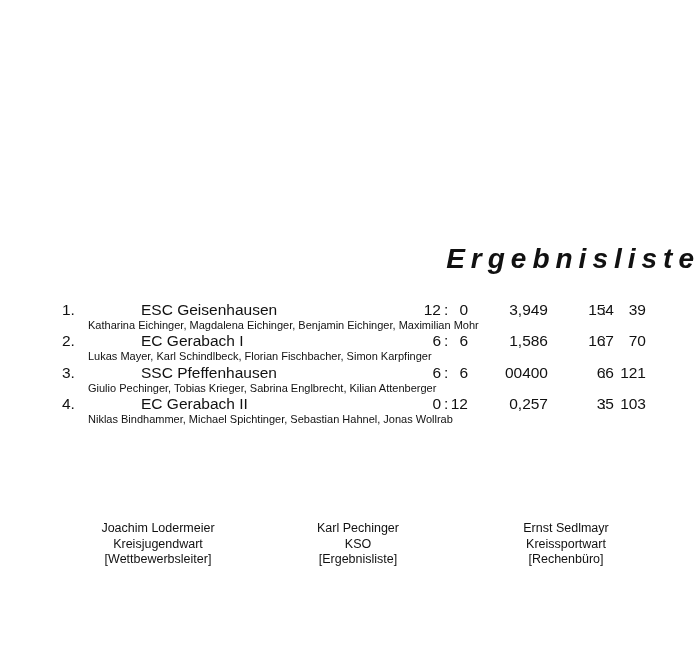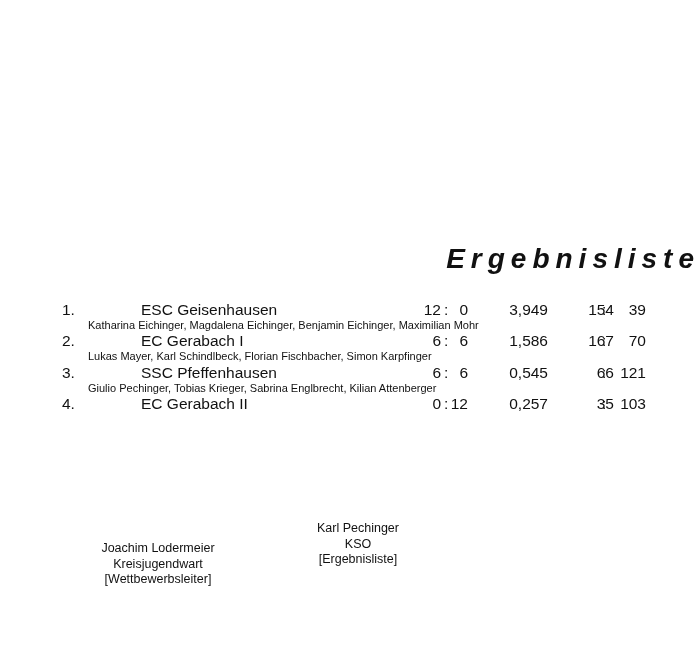--- a/index.html
+++ b/index.html
@@ -80,21 +80,21 @@
   
   .signatures { position: absolute; top: 521px; left: 0; width: 700px; height: 50px; }
   .sig {
     position: absolute;
     top: 0;
     width: 170px;
     text-align: center;
     font-size: 12.5px;
     line-height: 15.6px;
   }
-  .sig-1 { left: 73px; margin-top: 20px; }
+  .sig-1 { left: 73px; }
   .sig-2 { left: 273px; }
   .sig-3 { left: 481px; }
 </style>
 </head>
 <body>
 
 <div class="page">
 
 
   <h1 class="heading">Ergebnisliste</h1>
@@ -131,50 +131,56 @@
       <div class="player-line">Lukas Mayer, Karl Schindlbeck, Florian Fischbacher, Simon Karpfinger</div>
     </div>
 
     <div class="row">
       <div class="team-line">
         <span class="rank">3.</span>
         <span class="team">SSC Pfeffenhausen</span>
         <span class="pfor">6</span>
         <span class="colon1">:</span>
         <span class="pagainst">6</span>
-        <span class="quot">0,545</span>
+        <span class="quot">00400</span>
         <span class="sfor">66</span>
         <span class="colon2">:</span>
         <span class="sagainst">121</span>
       </div>
       <div class="player-line">Giulio Pechinger, Tobias Krieger, Sabrina Englbrecht, Kilian Attenberger</div>
     </div>
 
     <div class="row">
       <div class="team-line">
         <span class="rank">4.</span>
         <span class="team">EC Gerabach II</span>
         <span class="pfor">0</span>
         <span class="colon1">:</span>
         <span class="pagainst">12</span>
         <span class="quot">0,257</span>
         <span class="sfor">35</span>
         <span class="colon2">:</span>
         <span class="sagainst">103</span>
       </div>
+      <div class="player-line">Niklas Bindhammer, Michael Spichtinger, Sebastian Hahnel, Jonas Wollrab</div>
     </div>
 
   </main>
 
   <footer class="signatures">
     <div class="sig sig-1">
       <div>Joachim Lodermeier</div>
       <div>Kreisjugendwart</div>
       <div>[Wettbewerbsleiter]</div>
     </div>
     <div class="sig sig-2">
       <div>Karl Pechinger</div>
       <div>KSO</div>
       <div>[Ergebnisliste]</div>
     </div>
+    <div class="sig sig-3">
+      <div>Ernst Sedlmayr</div>
+      <div>Kreissportwart</div>
+      <div>[Rechenbüro]</div>
+    </div>
   </footer>
 
 </div>
 
 </body></html>

